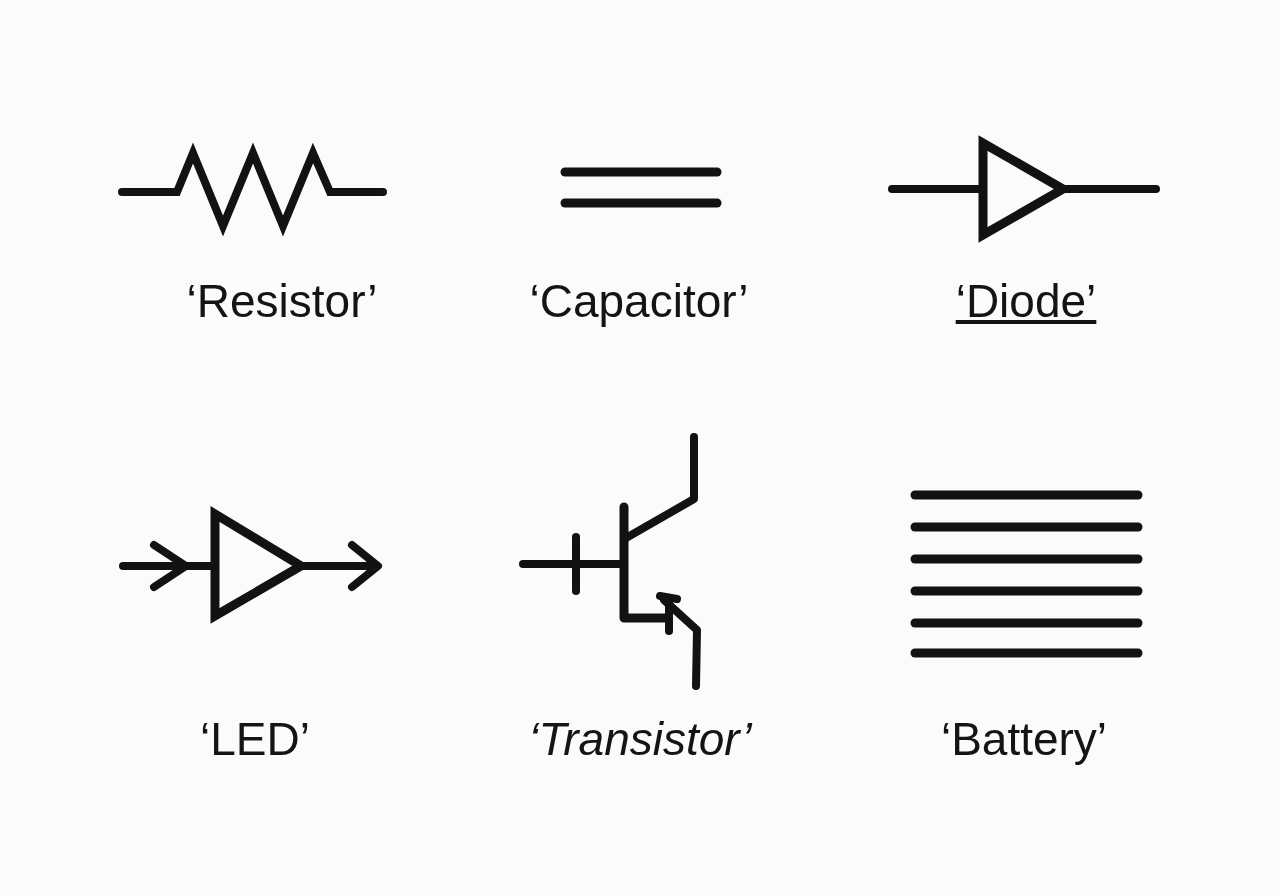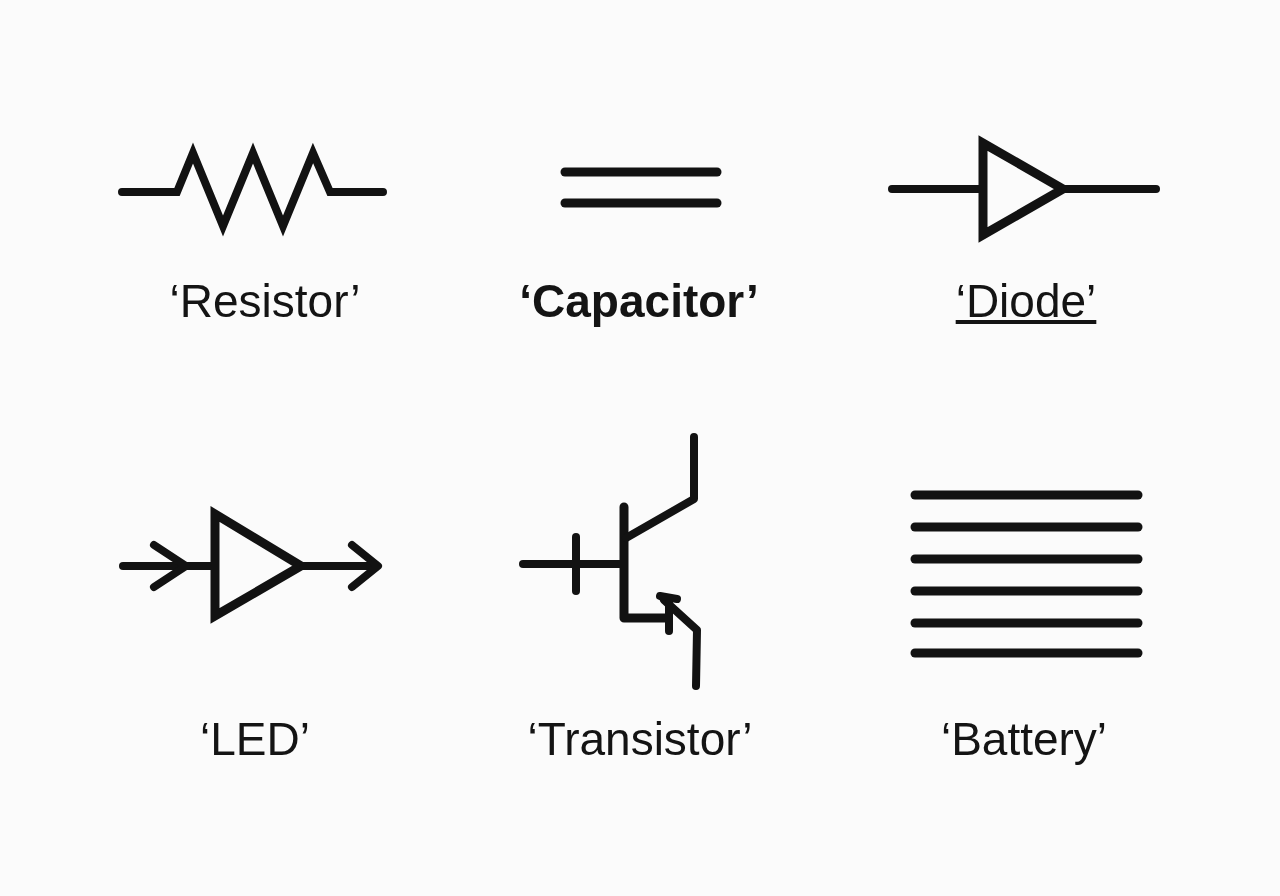--- a/index.html
+++ b/index.html
@@ -48,29 +48,29 @@
 </style>
 </head>
 <body>
 
 <div class="canvas">
 
   <figure class="cell">
     <svg class="sym" style="left:114px; top:142px;" width="276" height="96" viewBox="114 142 276 96">
       <path d="M122 192 H177 L193 153 L223 226 L253 153 L283 226 L313 153 L330 192 H383" stroke-width="8" stroke-linejoin="miter"></path>
     </svg>
-    <figcaption class="label" style="left:265px; top:278px;">‘Resistor’</figcaption>
+    <figcaption class="label" style="left:282px; top:278px;">‘Resistor’</figcaption>
   </figure>
 
   <figure class="cell">
     <svg class="sym" style="left:556px; top:160px;" width="172" height="56" viewBox="556 160 172 56">
       <path d="M565 172 H717" stroke-width="9"></path>
       <path d="M565 203 H717" stroke-width="9"></path>
     </svg>
-    <figcaption class="label" style="left:639px; top:278px;font-weight:bold;">‘Capacitor’</figcaption>
+    <figcaption class="label" style="left:639px; top:278px;">‘Capacitor’</figcaption>
   </figure>
 
   <figure class="cell">
     <svg class="sym" style="left:884px; top:132px;" width="282" height="114" viewBox="884 132 282 114">
       <path d="M892 189 H981" stroke-width="8"></path>
       <polygon points="983,143 983,235 1063,189" stroke-width="9" stroke-linejoin="miter"></polygon>
       <path d="M1065 189 H1156" stroke-width="8"></path>
     </svg>
     <figcaption class="label" style="left:1026px; top:278px;text-decoration:underline;">‘Diode’</figcaption>
   </figure>
@@ -89,21 +89,21 @@
   <figure class="cell">
     <svg class="sym" style="left:514px; top:426px;" width="194" height="270" viewBox="514 426 194 270">
       <path d="M523 564 H620" stroke-width="8"></path>
       <path d="M576 537 V591" stroke-width="8"></path>
       <path d="M624 507 V618 H666" stroke-width="9" stroke-linejoin="round"></path>
       <path d="M694 437 V499 L626 538" stroke-width="8" stroke-linejoin="round"></path>
       <path d="M664 600 L697 630 L696 686" stroke-width="8" stroke-linejoin="round"></path>
       <path d="M677 599 L660 596" stroke-width="8"></path>
       <path d="M669 603 V631" stroke-width="8"></path>
     </svg>
-    <figcaption class="label" style="left:640px; top:716px;">‘Transistor’</figcaption>
+    <figcaption class="label" style="left:640px; top:716px;font-style:italic;">‘Transistor’</figcaption>
   </figure>
 
   <figure class="cell">
     <svg class="sym" style="left:906px; top:486px;" width="242" height="176" viewBox="906 486 242 176">
       <path d="M915 495 H1138" stroke-width="9"></path>
       <path d="M915 527 H1138" stroke-width="9"></path>
       <path d="M915 559 H1138" stroke-width="9"></path>
       <path d="M915 591 H1138" stroke-width="9"></path>
       <path d="M915 623 H1138" stroke-width="9"></path>
       <path d="M915 653 H1138" stroke-width="9"></path>

